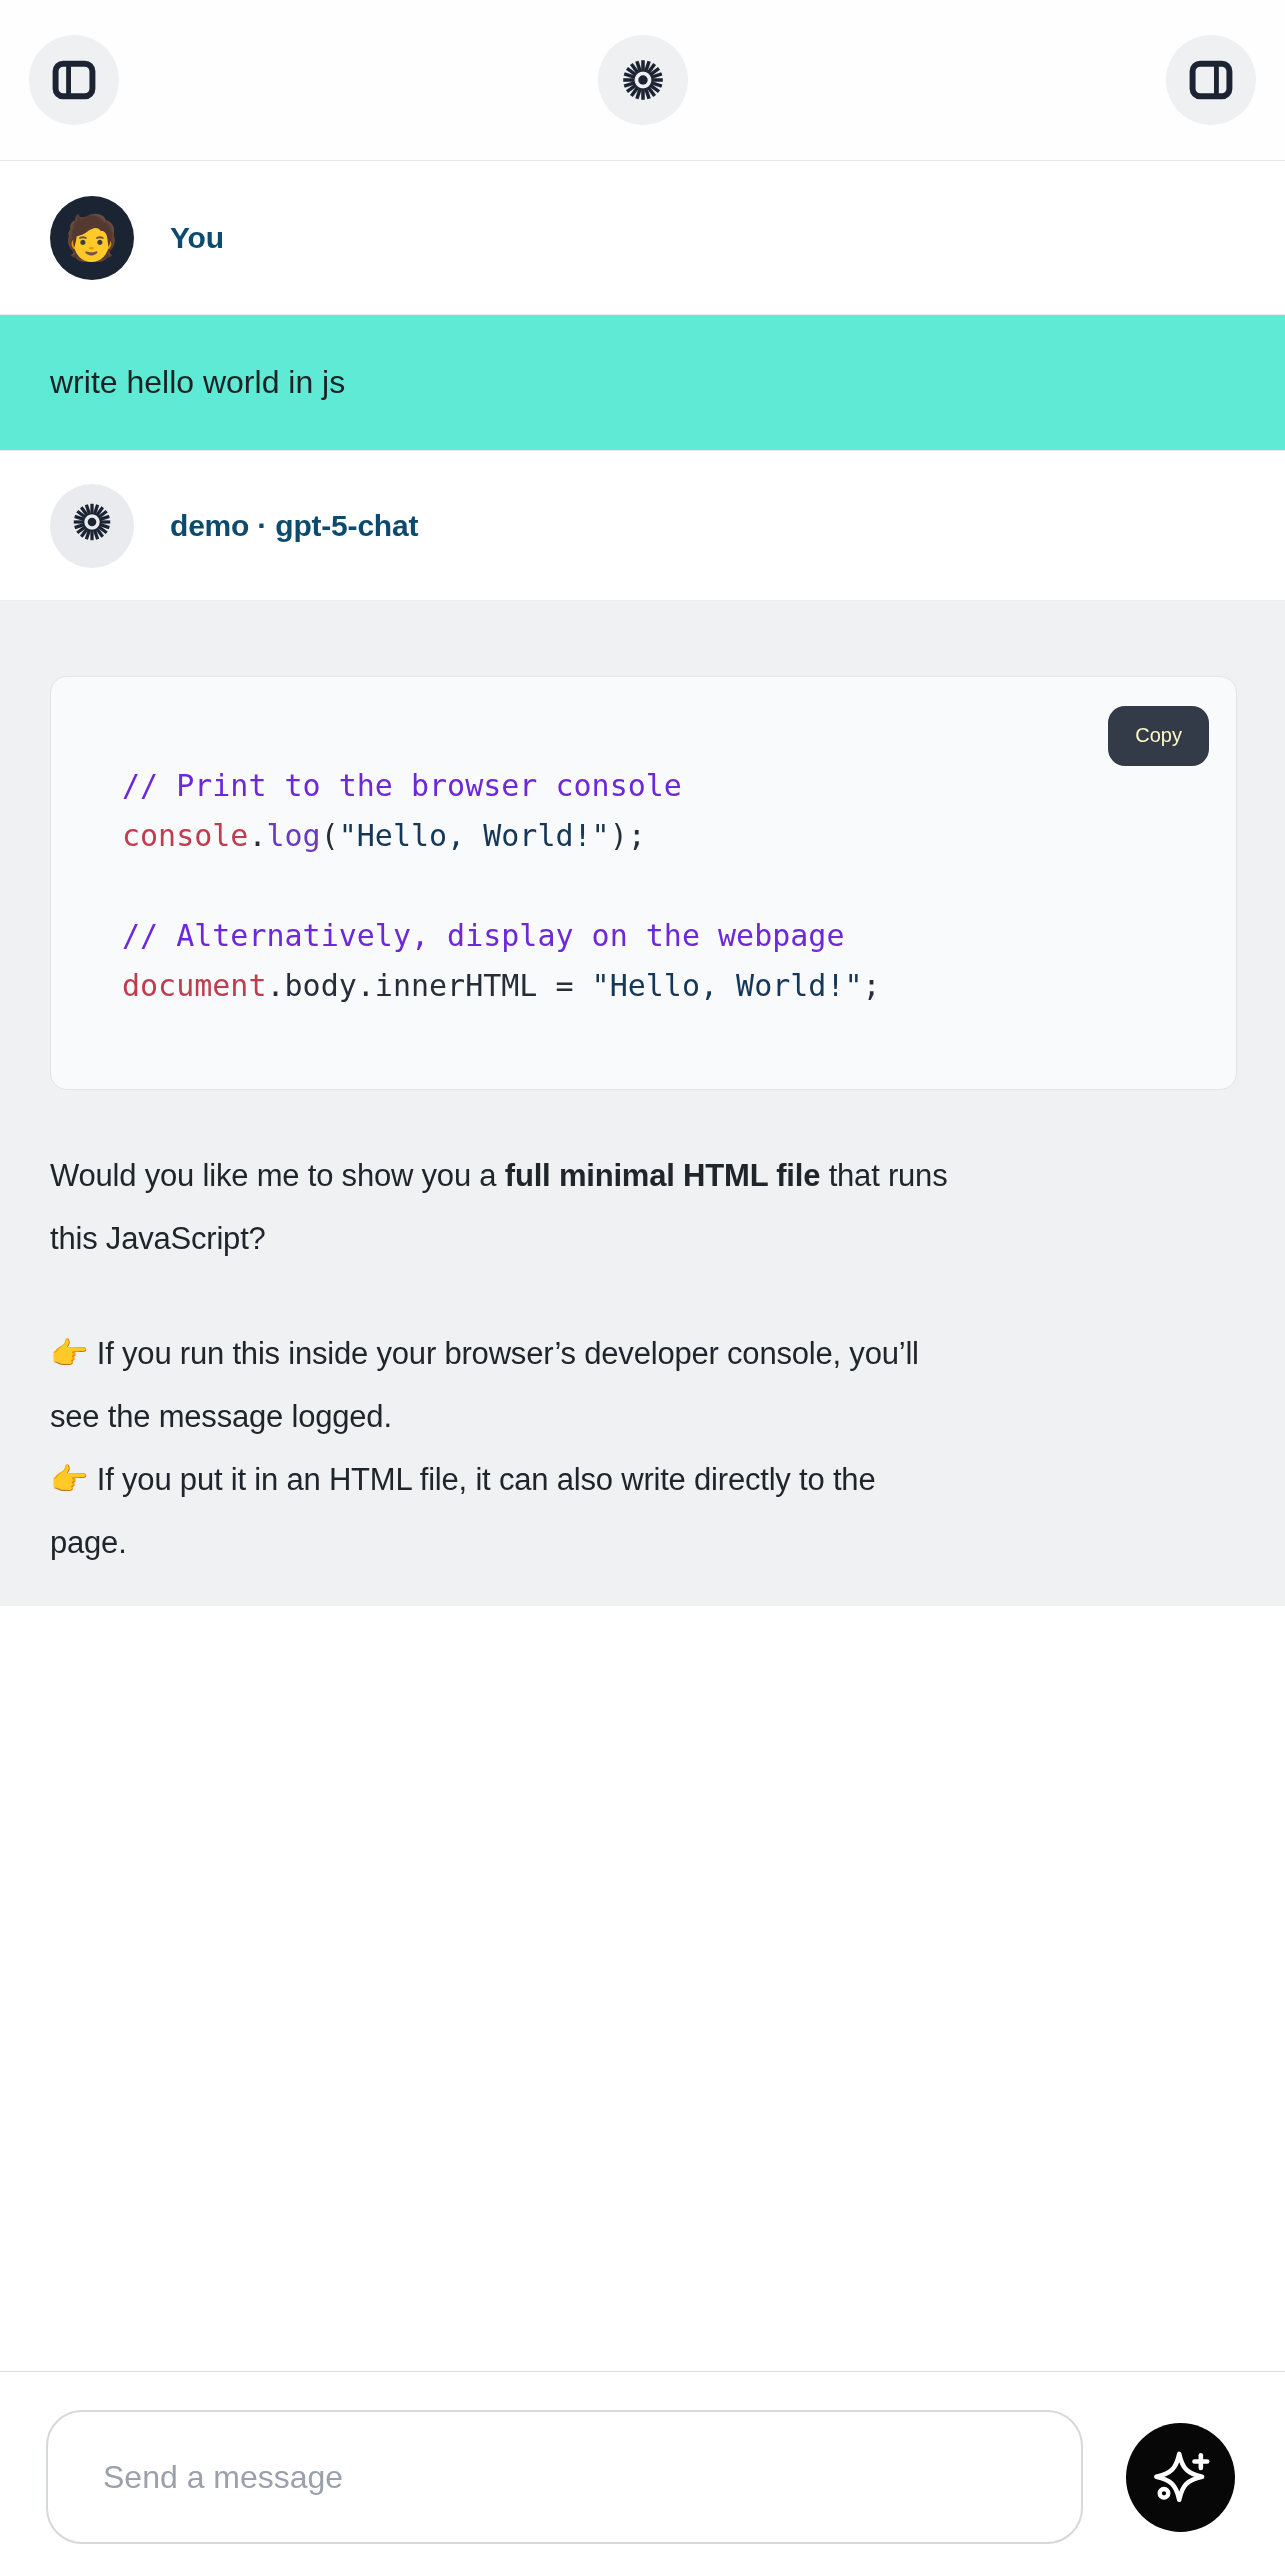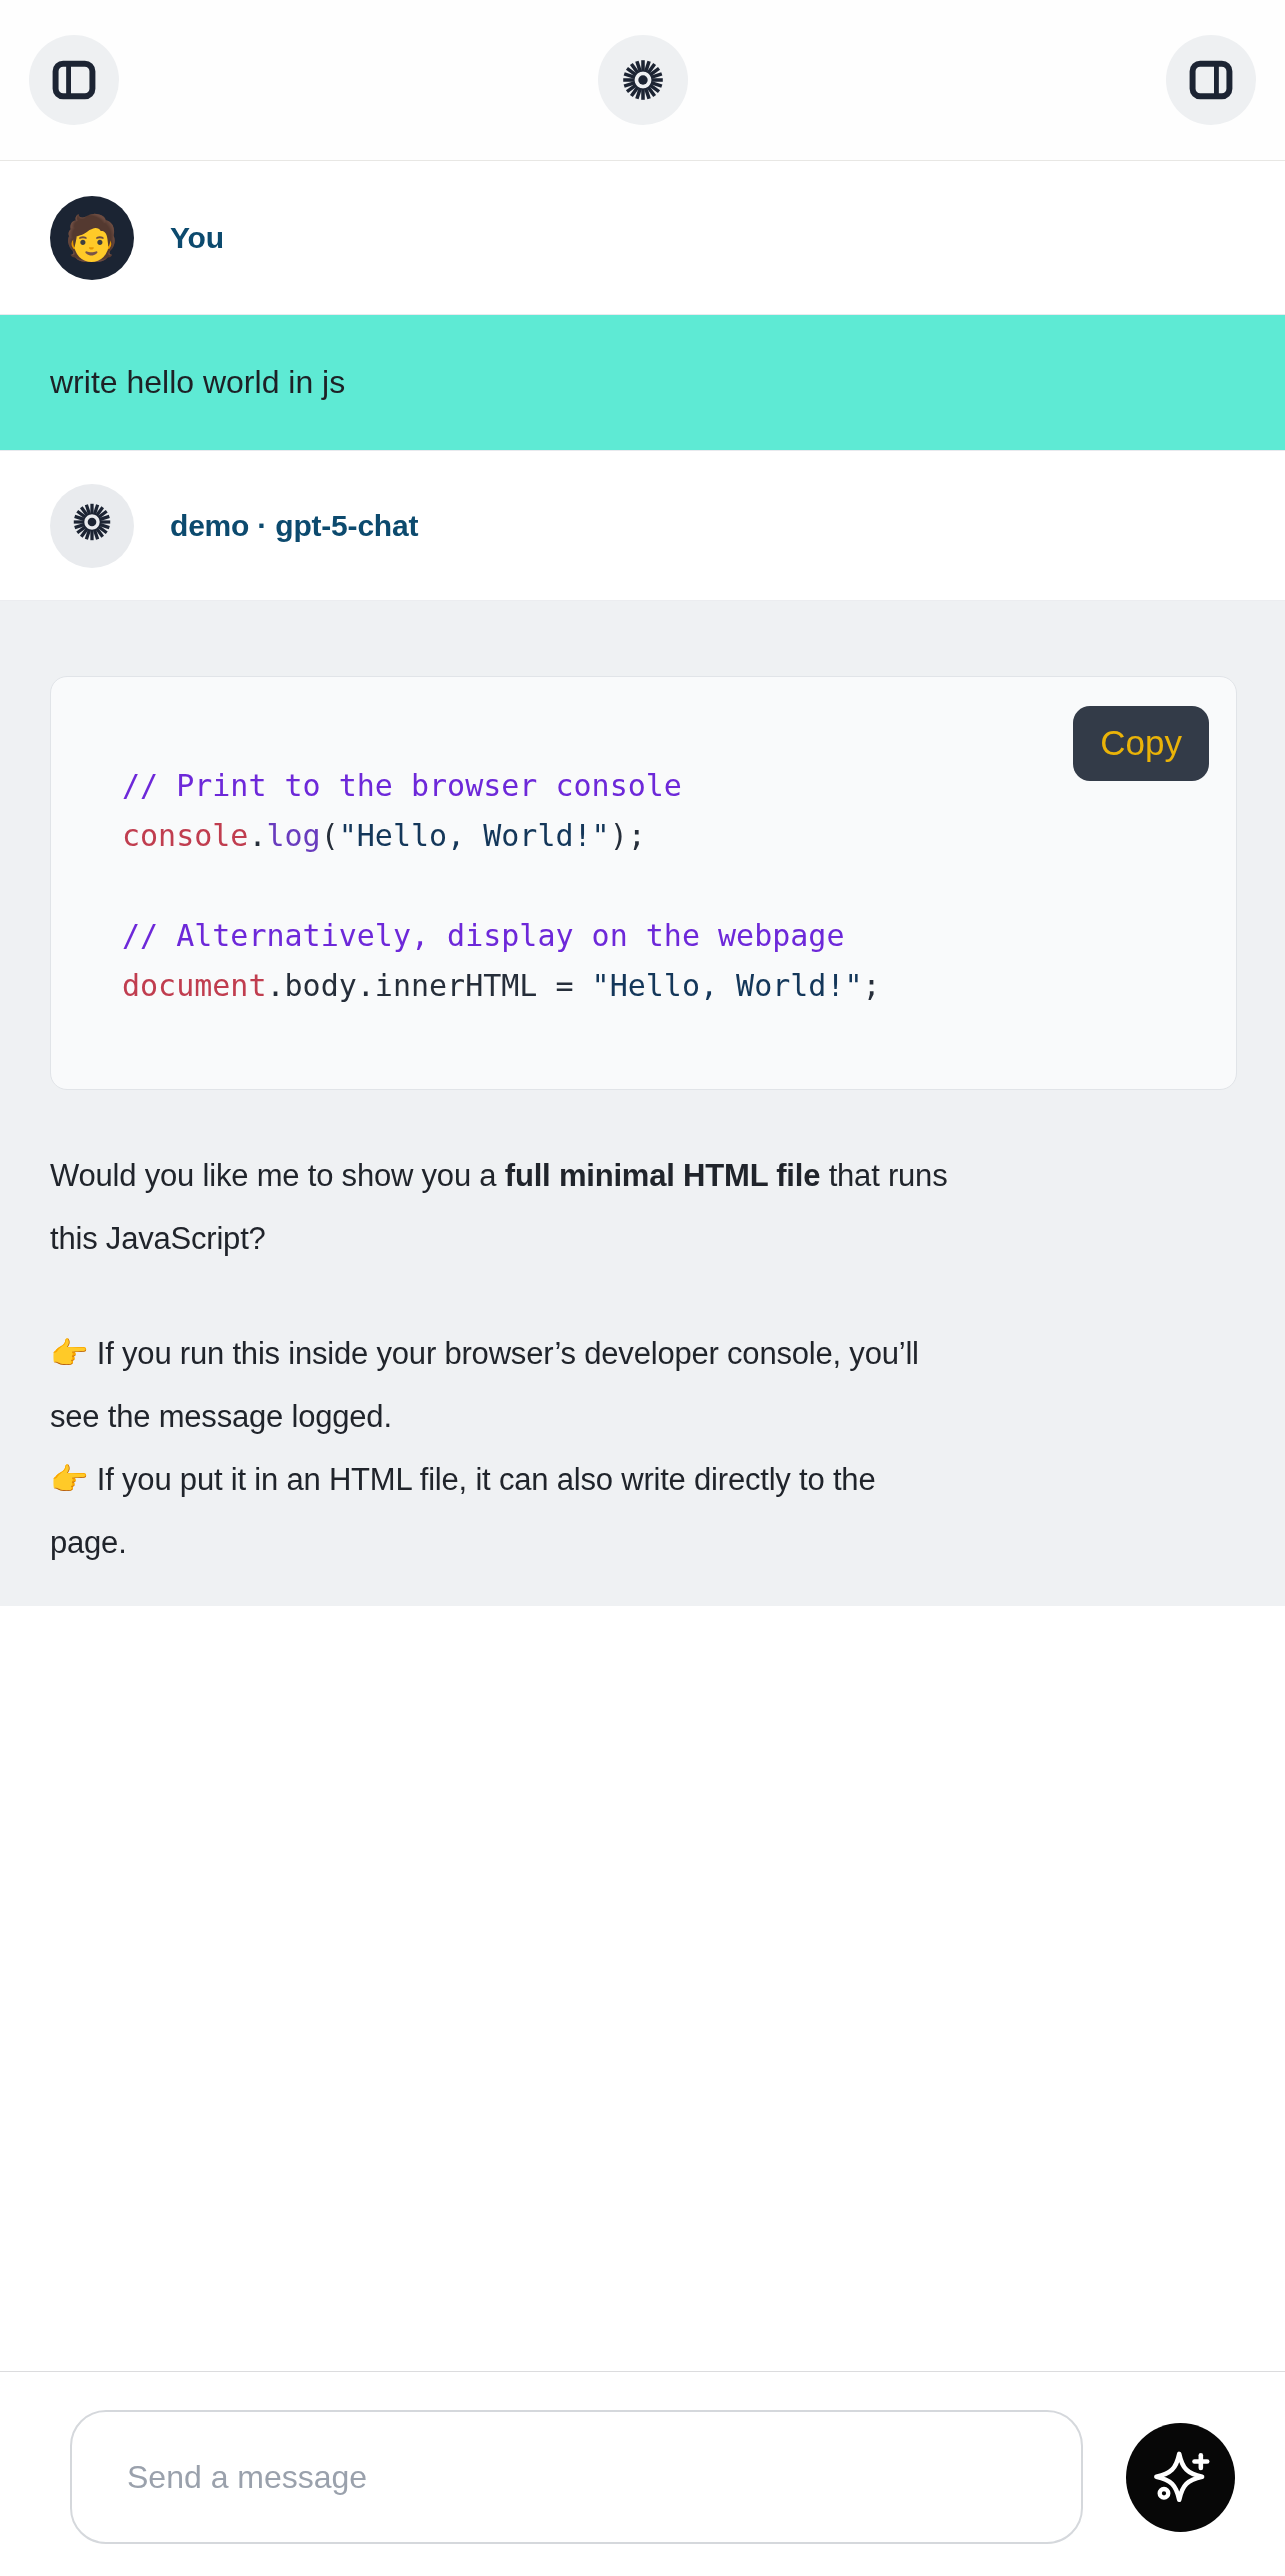--- a/index.html
+++ b/index.html
@@ -76,24 +76,24 @@
     position:relative;
     margin-top:42px;
     background:#f9fafb;
     border:1.9px solid #e1e4e8;
     border-radius:17px;
     padding:84px 54px 78px 71px;
     box-sizing:border-box;
   }
   .copy-btn{
     position:absolute;top:29px;right:27px;
-    background:#333b48;color:#eab308;
+    background:#333b48;color:#fef9c3;
     border:none;border-radius:17px;
     font-family:"Liberation Sans",sans-serif;
-    font-size:35px;line-height:1;
+    font-size:20px;line-height:1;
     padding:19px 27px 21px 27px;
     cursor:pointer;
   }
   .code-area{
     font-family:"DejaVu Sans Mono","Liberation Mono",monospace;
     font-size:30px;line-height:50px;
     color:#262e3a;
   }
   .code-line{white-space:pre;}
   .tok-comment{color:#6d28d9;}
@@ -103,21 +103,21 @@
   .tok-punct{color:#262e3a;}
 
   
   .chat-spacer{flex:1 1 auto;background:#ffffff;}
 
   
   .composer{
     flex:0 0 auto;
     border-top:1.9px solid #dcdcde;
     background:#ffffff;
-    padding:38px 50px 32px 70px;box-sizing:border-box;
+    padding:38px 50px 32px 46px;box-sizing:border-box;
     display:flex;align-items:center;gap:43px;
   }
   .composer input{
     flex:1 1 auto;height:134px;
     border:2.9px solid #d5d8dc;border-radius:36px;
     box-sizing:border-box;
     padding:0 38px 0 55px;
     font-family:"Liberation Sans",sans-serif;
     font-size:32px;color:#20242b;
     outline:none;background:#ffffff;

